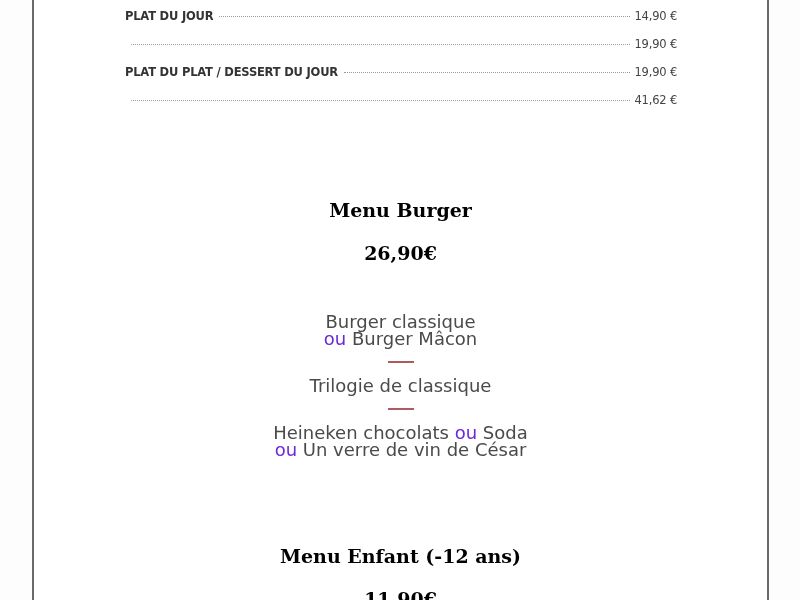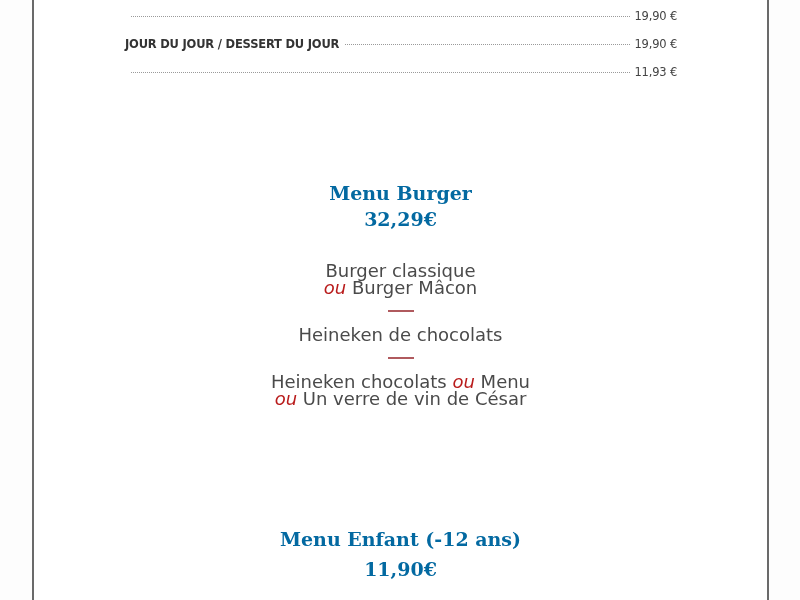--- a/index.html
+++ b/index.html
@@ -24,73 +24,78 @@
   .formula-row .leader {
     flex:1; border-bottom:1px dotted #9a9a9a; margin:0 5px 0 6px;
     transform:translateY(-3px);
   }
   .formula-row .price { font-weight:normal; white-space:nowrap; color:#444; font-size:11.5px; }
   .menu {
     position:absolute; left:0; width:733px; text-align:center;
   }
   .menu-title, .menu-price {
     font-family:"DejaVu Serif", "Liberation Serif", serif; font-weight:bold;
-    color:#0369a1; font-size:19px; line-height:26px; margin:0;
+    color:#000000; font-size:19px; line-height:26px; margin:17px;
   }
   .course {
     font-family:"DejaVu Sans", sans-serif; font-size:18px; color:#4a4a4a;
     line-height:17px;
   }
-  .ou { color:#b91c1c; font-style:italic; }
+  .ou { color:#6d28d9; }
   .sep {
     width:26px; height:2px; background:#b05a5e; margin:14px auto 14px auto;
   }
 </style>
 </head>
 <body>
 
 <div class="page">
 
   <div class="formulas">
     <div class="formula-row">
+      <span class="name">PLAT DU JOUR</span>
+      <span class="leader"></span>
+      <span class="price">14,90 €</span>
+    </div>
+    <div class="formula-row">
       <span class="leader"></span>
       <span class="price">19,90 €</span>
     </div>
     <div class="formula-row">
-      <span class="name">JOUR DU JOUR / DESSERT DU JOUR</span>
+      <span class="name">PLAT DU PLAT / DESSERT DU JOUR</span>
       <span class="leader"></span>
       <span class="price">19,90 €</span>
     </div>
     <div class="formula-row">
       <span class="leader"></span>
-      <span class="price">11,93 €</span>
+      <span class="price">41,62 €</span>
     </div>
   </div>
 
   <div class="menu" style="top:180px;">
     <h2 class="menu-title">Menu Burger</h2>
-    <div class="menu-price">32,29€</div>
+    <div class="menu-price">26,90€</div>
 
     <div style="height:30px;"></div>
 
     <div class="course">
       <div>Burger classique</div>
       <div><span class="ou">ou</span><span> Burger Mâcon</span></div>
     </div>
 
     <div class="sep"></div>
 
     <div class="course">
-      <div>Heineken de chocolats</div>
+      <div>Trilogie de classique</div>
     </div>
 
     <div class="sep"></div>
 
     <div class="course">
-      <div><span>Heineken chocolats </span><span class="ou">ou</span><span> Menu</span></div>
+      <div><span>Heineken chocolats </span><span class="ou">ou</span><span> Soda</span></div>
       <div><span class="ou">ou</span><span> Un verre de vin de César</span></div>
     </div>
   </div>
 
   <div class="menu" style="top:526px;">
     <h2 class="menu-title">Menu Enfant (-12 ans)</h2>
     <div class="menu-price" style="margin-top:4px;">11,90€</div>
   </div>
 
 </div>

